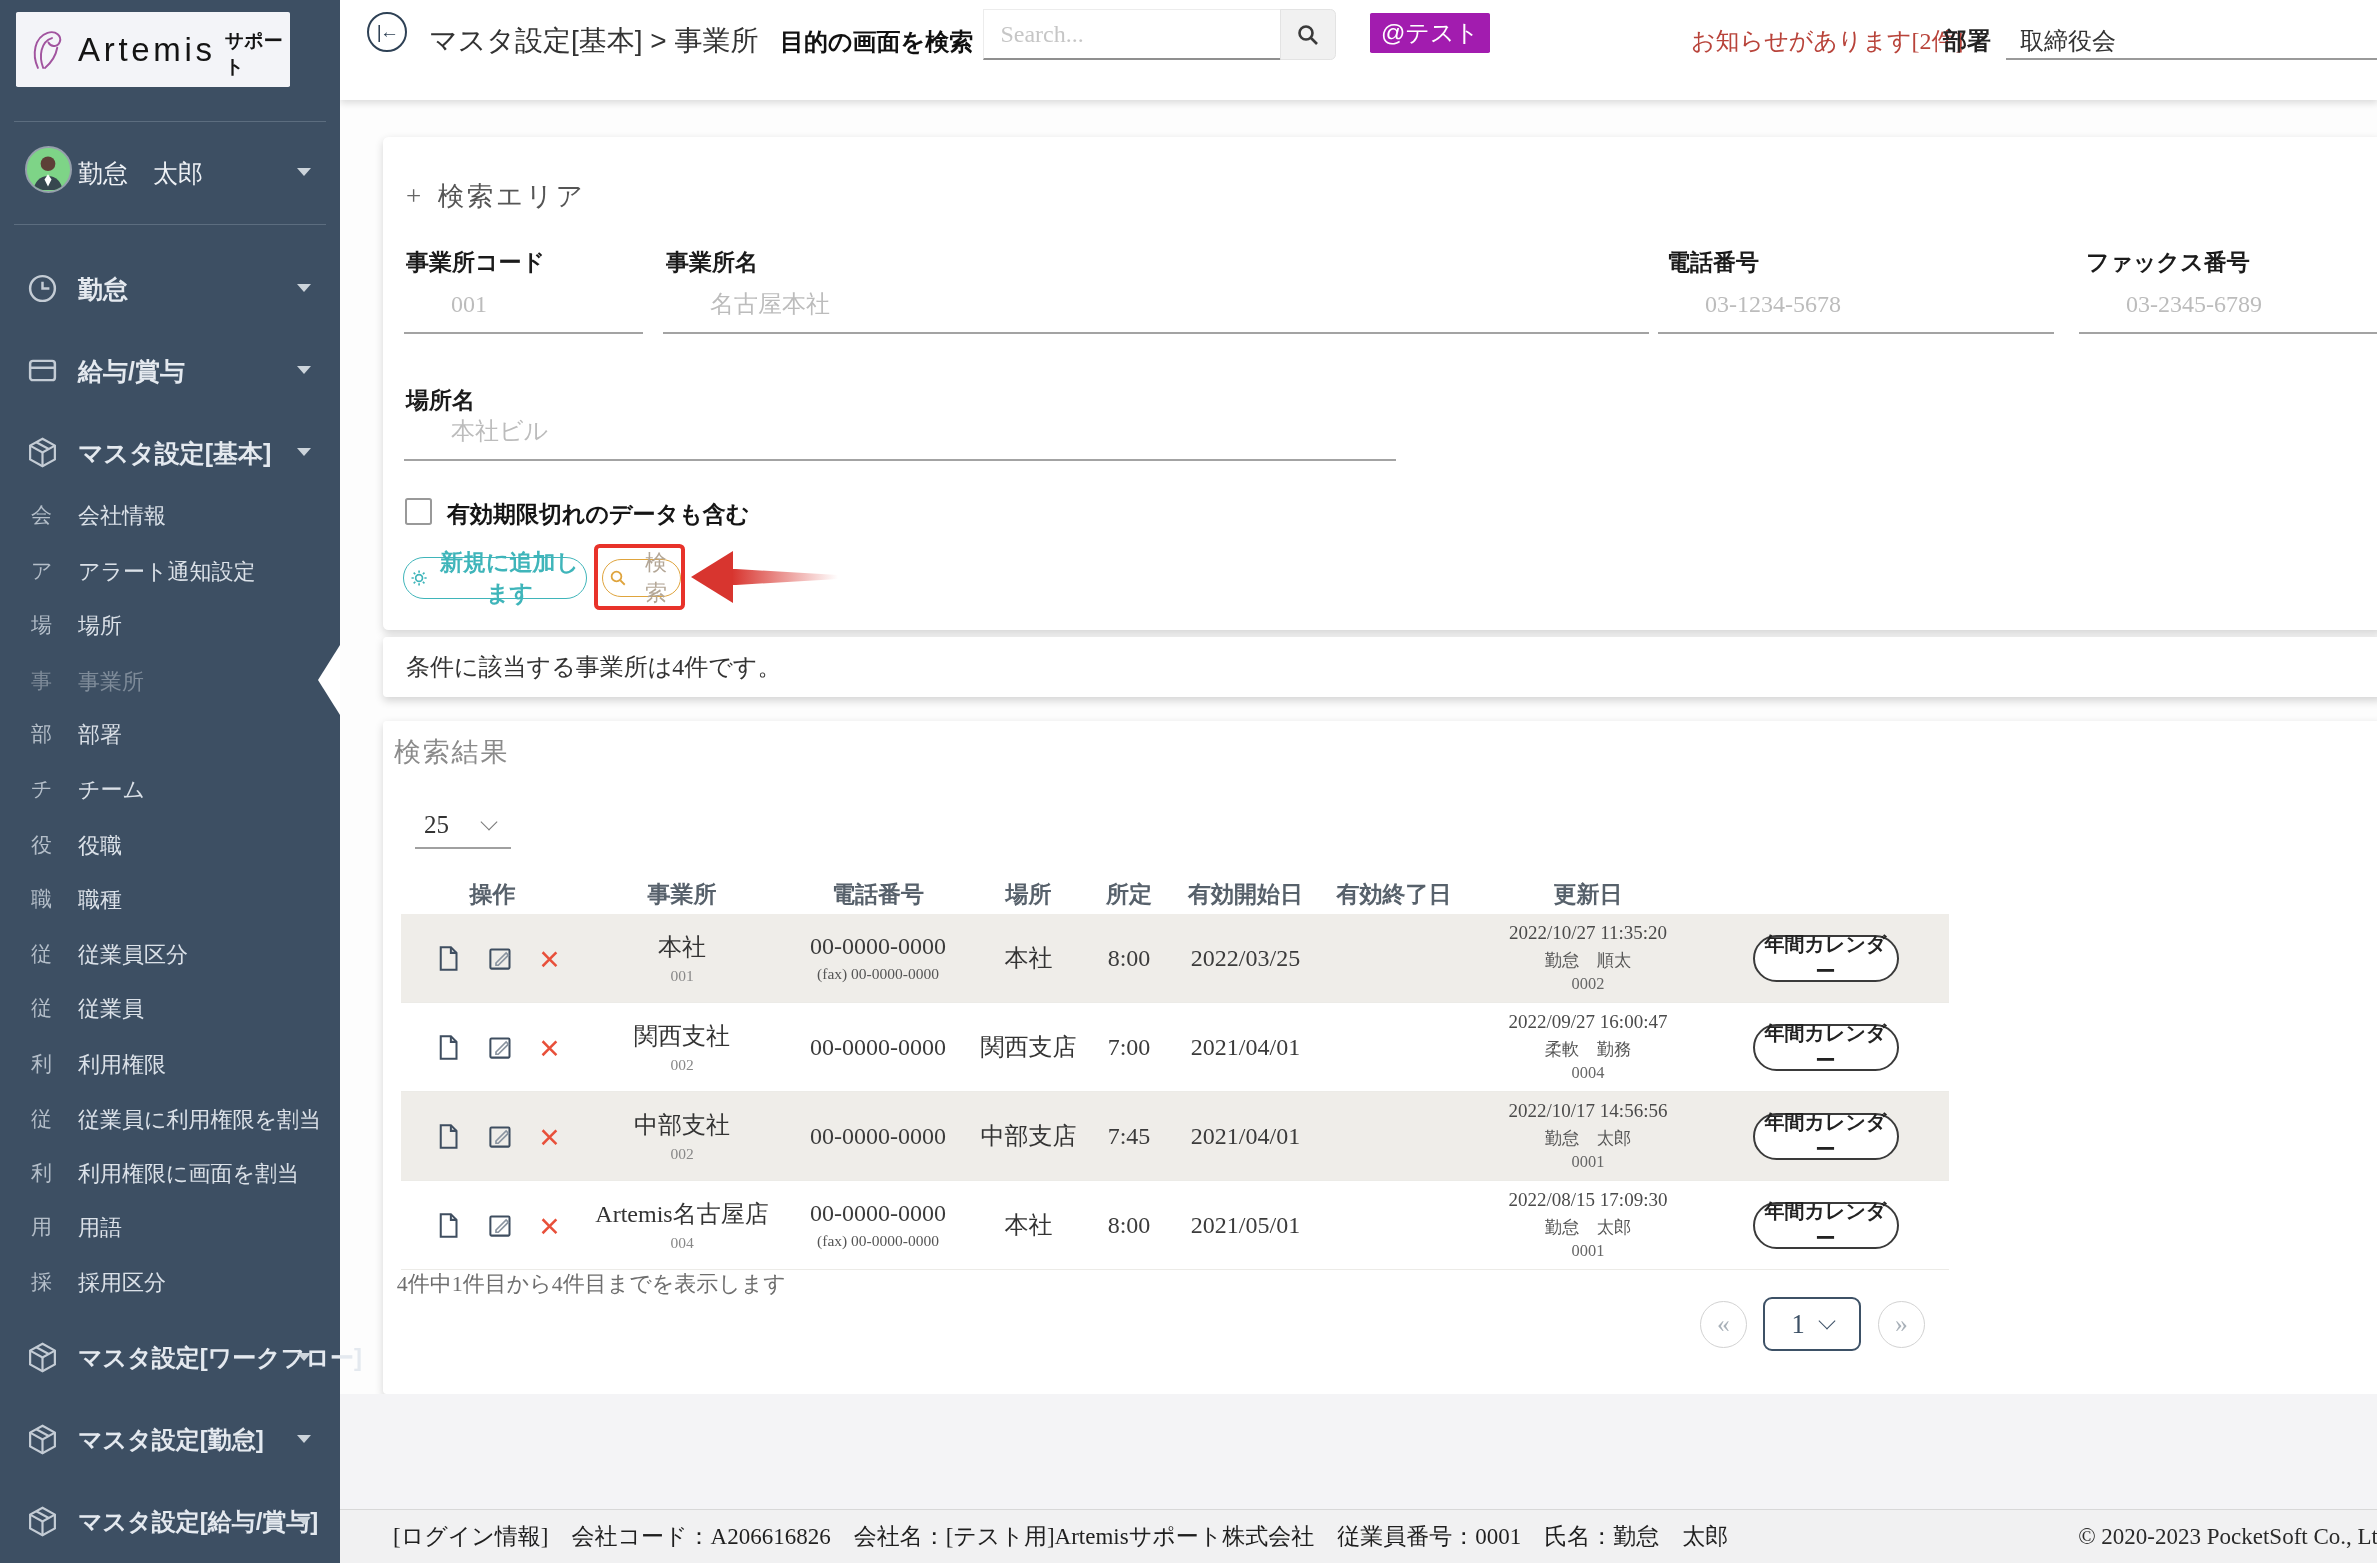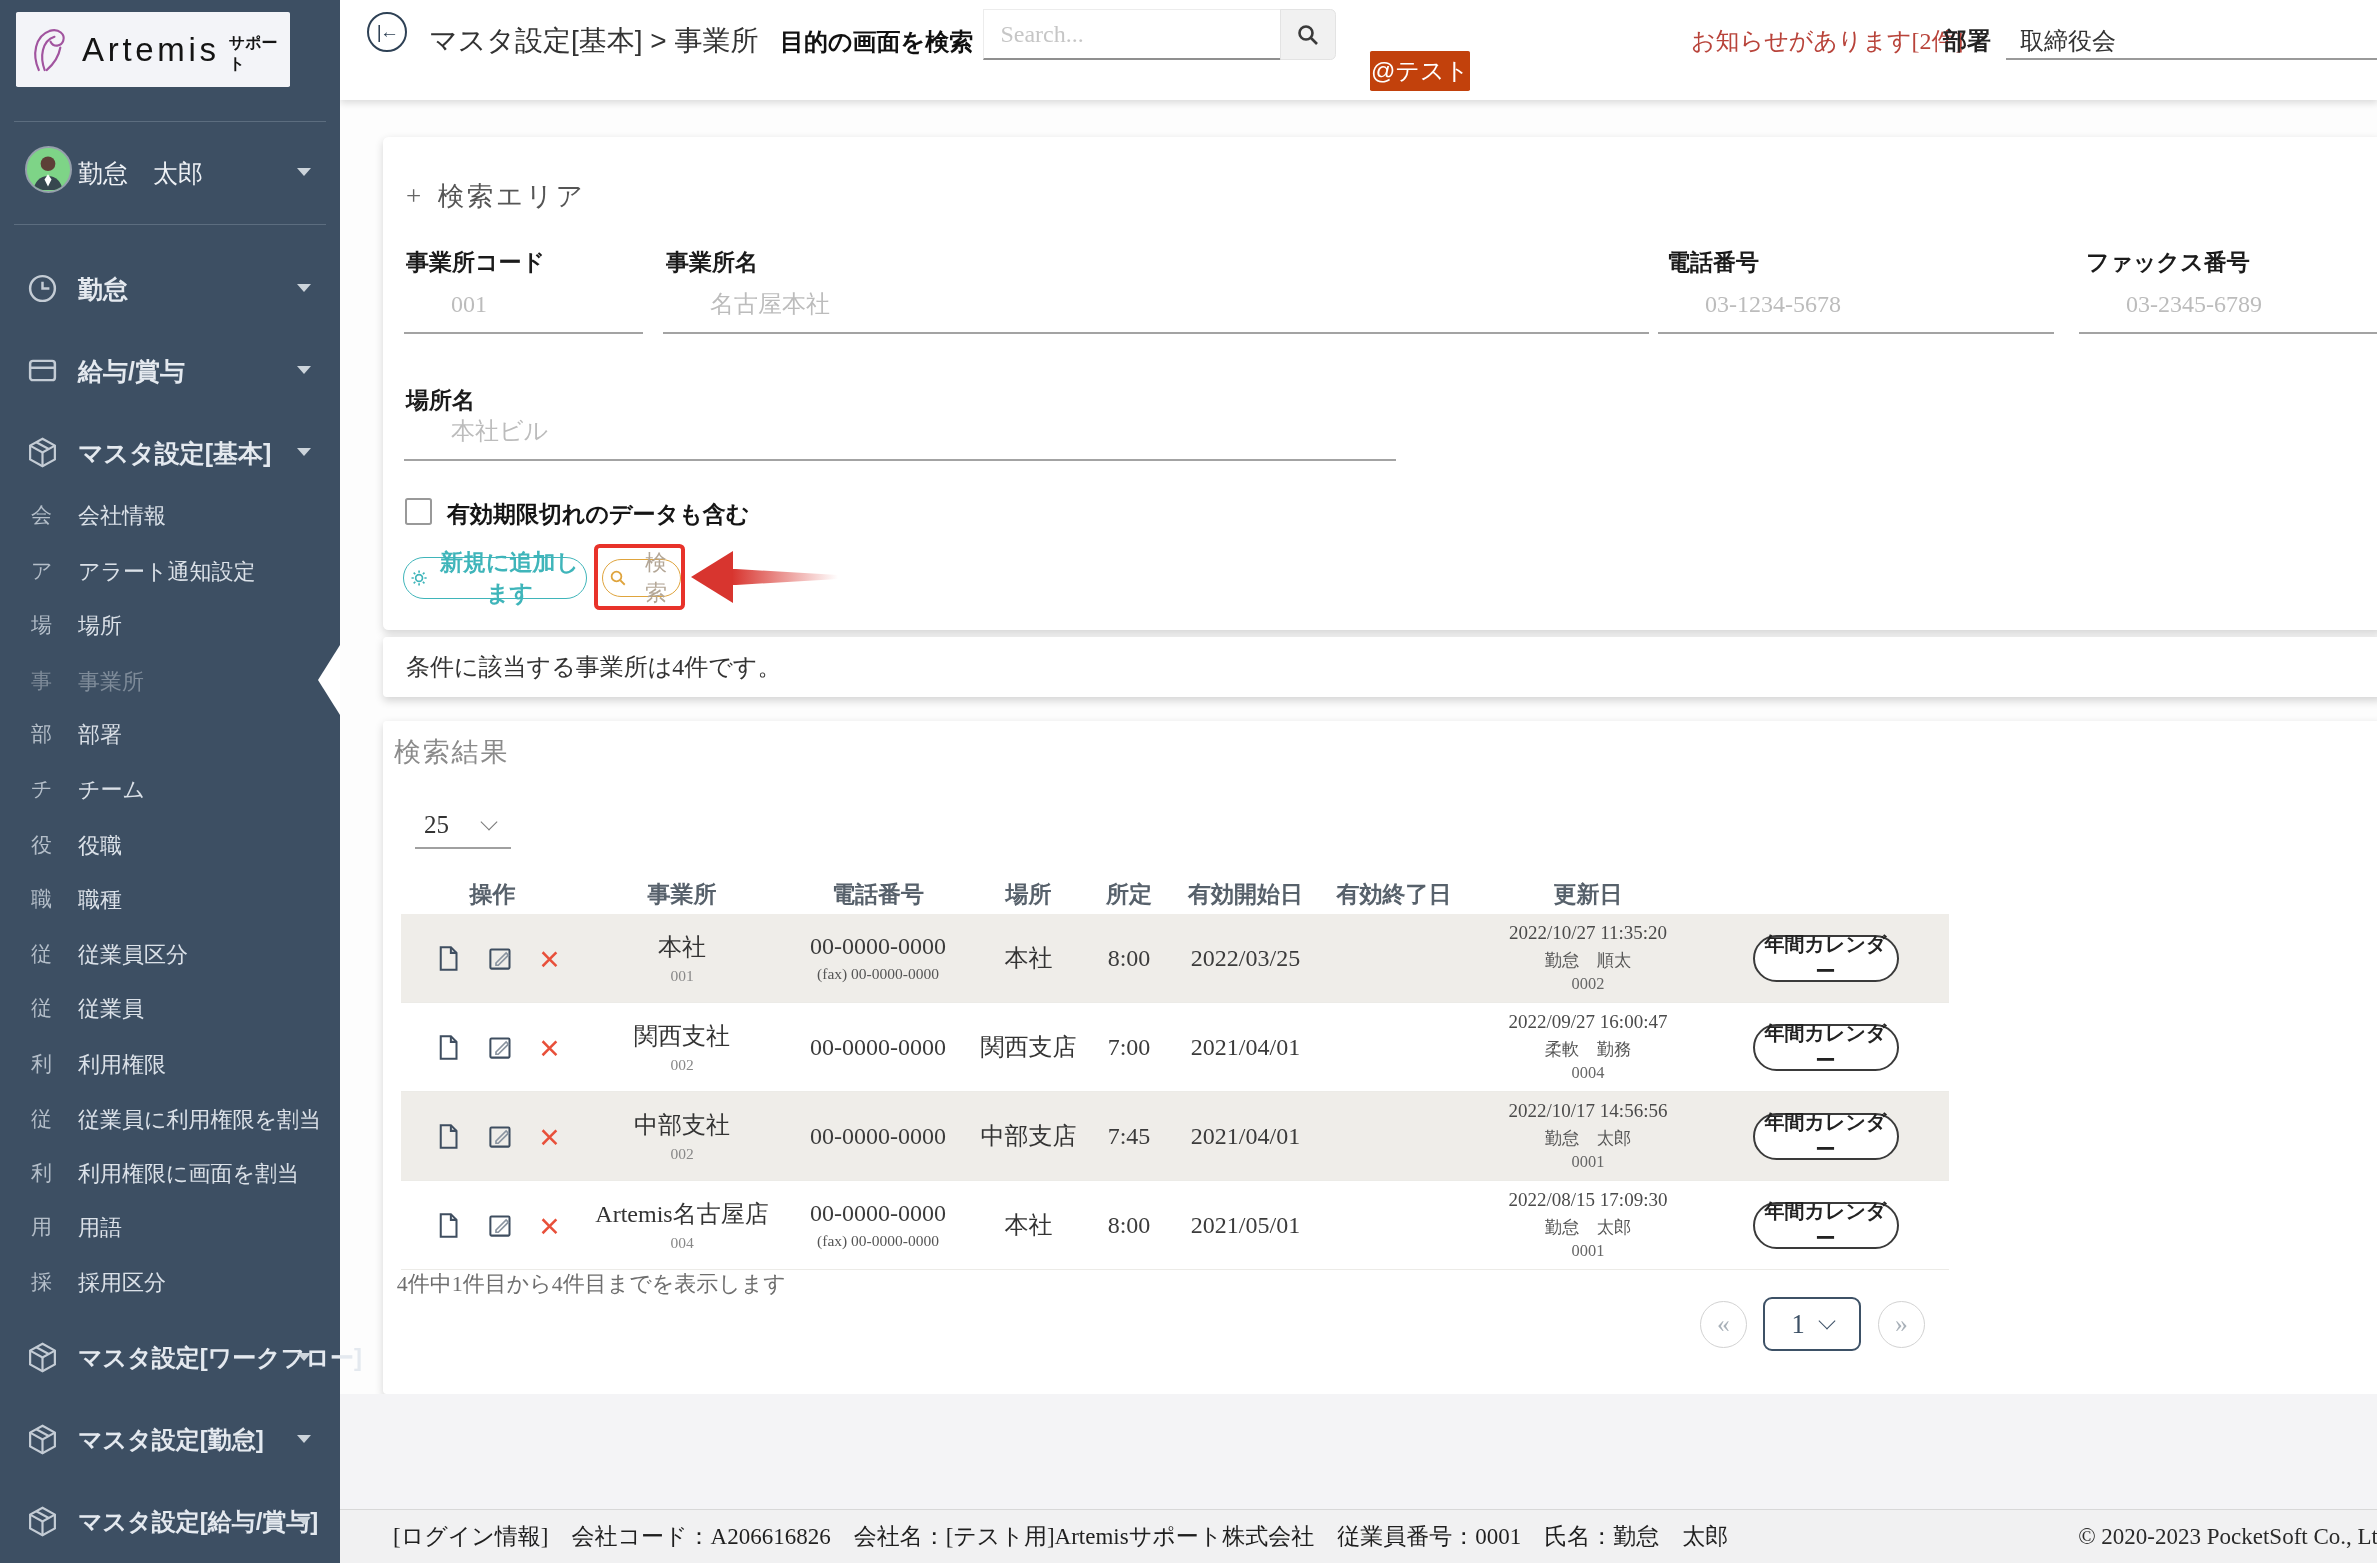--- a/index.html
+++ b/index.html
@@ -6,21 +6,21 @@
   body{width:2377px;height:1563px;overflow:hidden;background:#fdfdfd;
        font-family:"Liberation Sans",sans-serif;position:relative;}
   .se{font-family:"Liberation Serif",serif;}
   .app{position:absolute;inset:0;}
 
   
   .sidebar{position:absolute;left:0;top:0;width:340px;height:1563px;background:#3d4f63;z-index:20;}
   .logo-box{position:absolute;left:15.5px;top:12px;width:274px;height:75px;background:#f3f4f8;border-radius:1.8px;
             display:flex;align-items:center;padding-left:14.6px;box-sizing:border-box;}
   .logo-brand{font-size:33px;font-weight:300;letter-spacing:3.7px;color:#141414;margin-left:12.8px;}
-  .logo-suffix{font-size:16px;font-weight:700;color:#141414;margin-left:9px;margin-top:9px;}
+  .logo-suffix{font-size:19px;font-weight:700;color:#141414;margin-left:9px;margin-top:9px;}
   .sb-divider{position:absolute;left:13.7px;right:13.7px;height:0.9px;background:#5c6d7f;}
   .user-row{position:absolute;left:0;top:144px;width:340px;height:57px;}
   .avatar{position:absolute;left:25px;top:1.8px;width:47px;height:47px;border-radius:50%;
           border:2.7px solid #96a0ac;background:#7ed487;overflow:hidden;box-sizing:border-box;}
   .user-name{position:absolute;left:78px;top:12.8px;font-size:25px;color:#eef1f5;}
   .caret{position:absolute;right:29px;width:0;height:0;border-left:7.3px solid transparent;
          border-right:7.3px solid transparent;border-top:8.2px solid #ccd4db;}
   .nav-row{position:absolute;left:0;width:340px;height:40px;}
   .nav-ic{position:absolute;left:25.6px;top:3.7px;width:33px;height:33px;}
   .nav-lbl{position:absolute;left:78px;top:4.6px;font-size:25px;font-weight:600;color:#e4e9ef;white-space:nowrap;}
@@ -40,22 +40,22 @@
   .breadcrumb{position:absolute;left:89px;top:22px;font-size:28px;font-weight:500;color:#333;}
   .srch-lbl{position:absolute;left:440px;top:25.6px;font-size:24px;font-weight:700;color:#111;}
   .hdr-search{position:absolute;left:643px;top:9px;width:298px;height:51px;background:#fff;
               border:0.9px solid #ececec;border-bottom:2.7px solid #8f8f8f;box-sizing:border-box;}
   .hdr-search input{width:100%;height:100%;border:0;outline:none;padding:0 0 0 16.4px;font-size:24px;
                     color:#444;background:transparent;font-family:"Liberation Serif",serif;box-sizing:border-box;}
   .hdr-search input::placeholder{color:#c6c6c6;}
   .mag-btn{position:absolute;left:940px;top:9px;width:56px;height:51px;background:#f1f1f1;
            border:0.9px solid #e3e3e3;border-radius:0 5.5px 5.5px 0;box-sizing:border-box;
            display:flex;align-items:center;justify-content:center;}
-  .env-badge{position:absolute;left:1030px;top:12.8px;width:100px;height:40px;background:#c2410c;color:#fff;
-             font-size:24px;line-height:40px;text-align:center;border-radius:1.8px;margin-top:38px;}
+  .env-badge{position:absolute;left:1030px;top:12.8px;width:120px;height:40px;background:#a21caf;color:#fff;
+             font-size:24px;line-height:40px;text-align:center;border-radius:1.8px;}
   .notice{position:absolute;left:1351px;top:25px;font-size:24px;color:#b8433a;}
   .dept-lbl{position:absolute;left:1603px;top:25px;font-size:24px;font-weight:600;color:#222;}
   .dept-val{position:absolute;left:1680px;top:25px;font-size:24px;color:#333;}
   .dept-underline{position:absolute;left:1666px;top:58px;width:372px;height:1.8px;background:#9a9a9a;}
 
   
   .card{position:absolute;left:383px;width:1994px;background:#fff;
         box-shadow:0 3.7px 9px rgba(0,0,0,0.16);border-radius:0 0 5.5px 5.5px;padding-left:6px;}
   .search-card{top:137px;height:493px;border-radius:5.5px;}
   .msg-card{top:637px;height:60px;border-radius:3.7px;}

